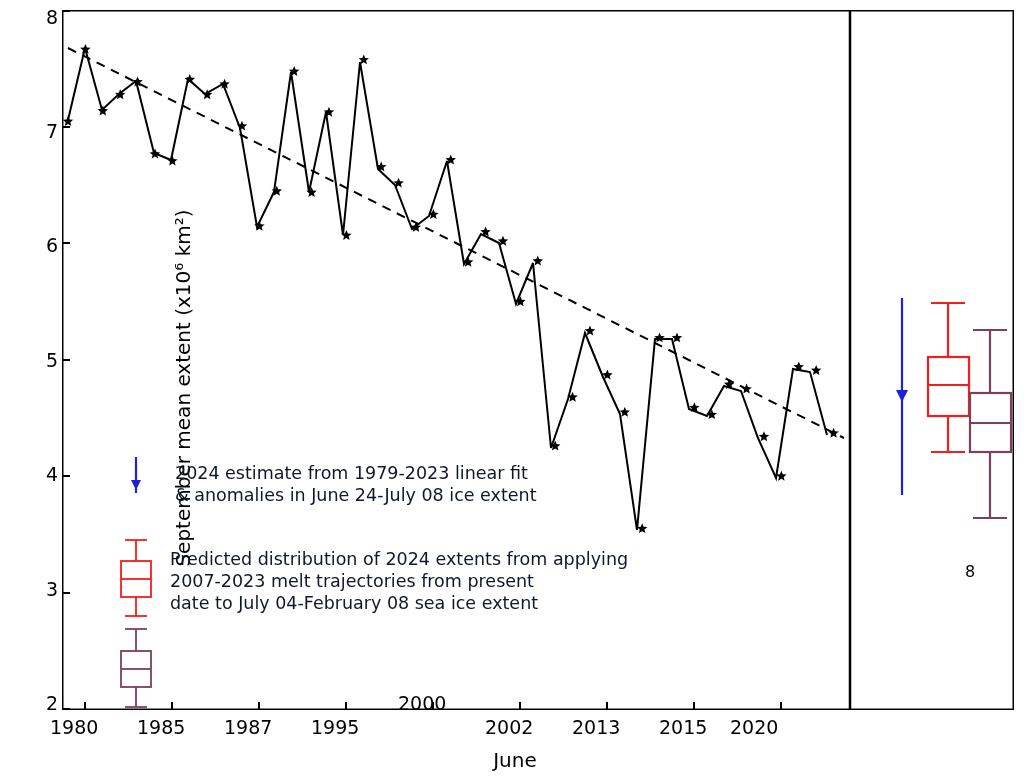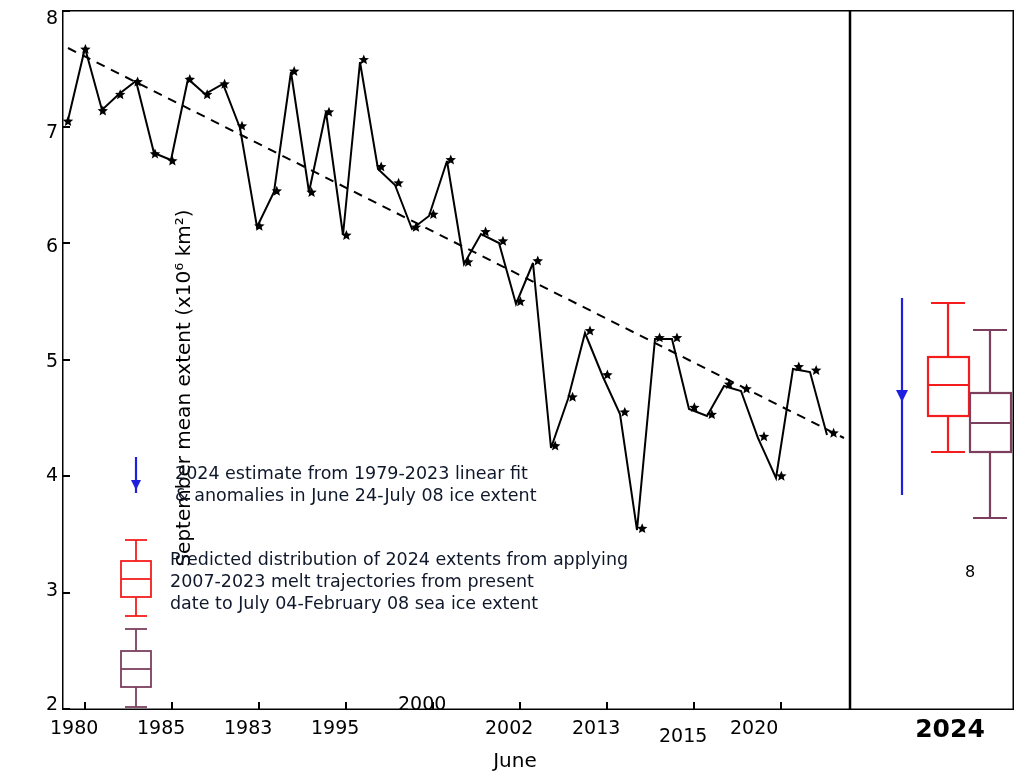--- a/index.html
+++ b/index.html
@@ -32,29 +32,28 @@
   <div class="tick-label-y" style="left:24px;top:6px;">8</div>
   <div class="tick-label-y" style="left:24px;top:120px;">7</div>
   <div class="tick-label-y" style="left:24px;top:234px;">6</div>
   <div class="tick-label-y" style="left:24px;top:349px;">5</div>
   <div class="tick-label-y" style="left:24px;top:463px;">4</div>
   <div class="tick-label-y" style="left:24px;top:578px;">3</div>
   <div class="tick-label-y" style="left:24px;top:692px;">2</div>
 
   <div class="tick-label-x" style="left:50px;top:716px;">1980</div>
   <div class="tick-label-x" style="left:137px;top:716px;">1985</div>
-  <div class="tick-label-x" style="left:224px;top:716px;">1983</div>
+  <div class="tick-label-x" style="left:224px;top:716px;">1987</div>
   <div class="tick-label-x" style="left:311px;top:716px;">1995</div>
   <div class="tick-label-x" style="left:398px;top:692px;">2000</div>
   <div class="tick-label-x" style="left:485px;top:716px;">2002</div>
   <div class="tick-label-x" style="left:572px;top:716px;">2013</div>
-  <div class="tick-label-x" style="left:659px;top:716px;margin-top:8px;">2015</div>
+  <div class="tick-label-x" style="left:659px;top:716px;">2015</div>
   <div class="tick-label-x" style="left:730px;top:716px;">2020</div>
 
-  <div id="year2024">2024</div>
   <div id="outlier-label">8</div>
 
   <div id="plot">
     <svg width="952" height="700" viewBox="0 0 952 700">
 
       <rect x="0.5" y="0.5" width="951" height="699" fill="none" stroke="#000" stroke-width="2"></rect>
 
       <line x1="788" y1="0" x2="788" y2="700" stroke="#000" stroke-width="2.5"></line>
 
       <g stroke="#000" stroke-width="2">

